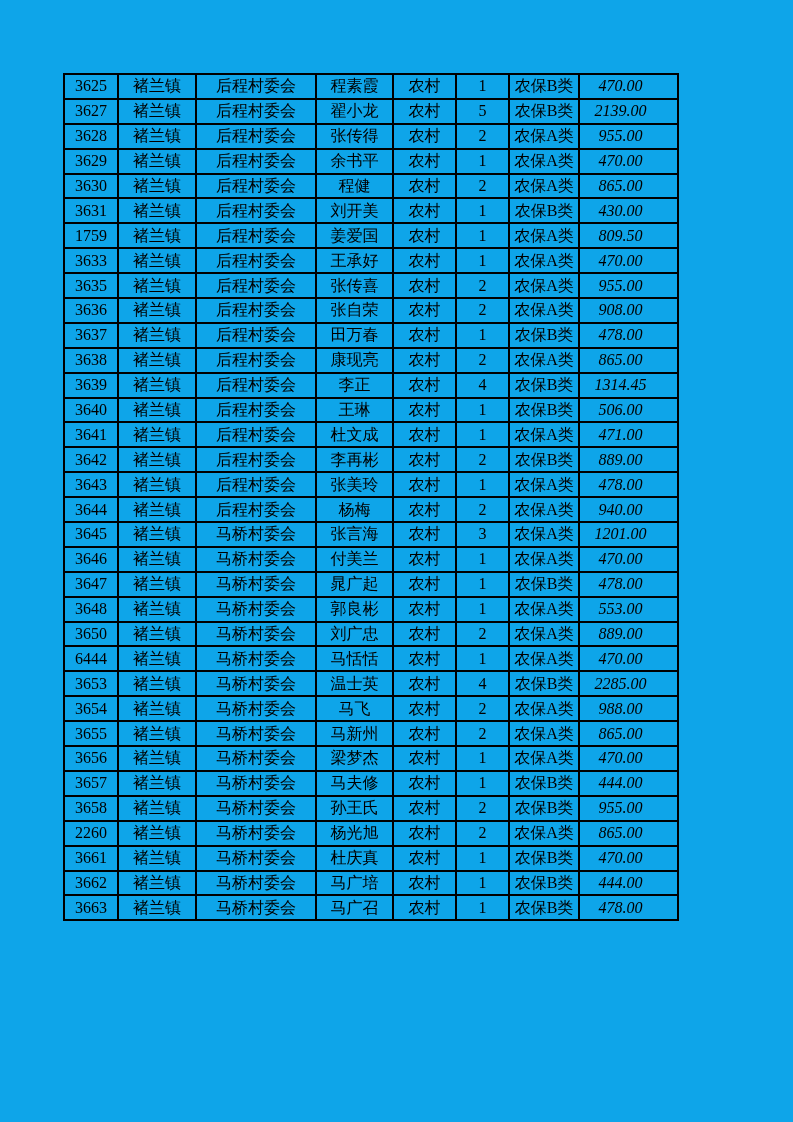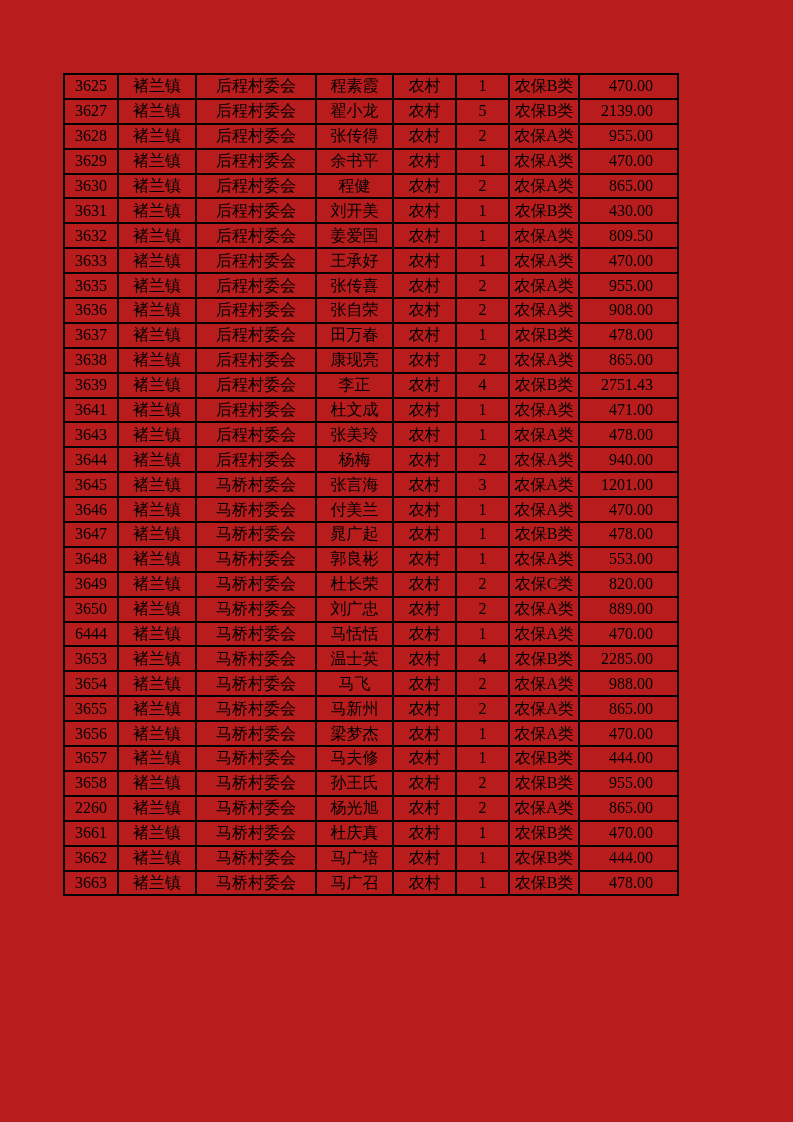--- a/index.html
+++ b/index.html
@@ -10,21 +10,21 @@
     width: 793px;
     height: 1122px;
     background: #ffffff;
     position: relative;
     font-family: "Liberation Serif", "DejaVu Serif", serif;
     color: #000000;
   }
   .page {
     position: absolute;
     inset: 0;
-    background: #b91c1c;
+    background: #0ea5e9;
   }
   table.data-table {
     position: absolute;
     left: 63px;
     top: 73px;
     width: 614px;
     table-layout: fixed;
     border-collapse: separate;
     border-spacing: 0;
     border: 1px solid #000000;
@@ -35,22 +35,23 @@
     padding: 0;
     text-align: center;
     vertical-align: middle;
     font-size: 16px;
     line-height: 22px;
     white-space: nowrap;
     overflow: hidden;
     color: #000000;
   }
   table.data-table td.amount {
-    text-align: right;
-    padding-right: 24px;
+    text-align: center;
+    padding-right: 16px;
+    font-style: italic;
   }
 </style>
 </head>
 <body>
 
 <div class="page">
   <table class="data-table">
     <colgroup>
       <col style="width:54px">
       <col style="width:78px">
@@ -123,21 +124,21 @@
     <td>褚兰镇</td>
     <td>后程村委会</td>
     <td>刘开美</td>
     <td>农村</td>
     <td>1</td>
     <td>农保B类</td>
     <td class="amount">430.00</td>
   </tr>
 
   <tr>
-    <td>3632</td>
+    <td>1759</td>
     <td>褚兰镇</td>
     <td>后程村委会</td>
     <td>姜爱国</td>
     <td>农村</td>
     <td>1</td>
     <td>农保A类</td>
     <td class="amount">809.50</td>
   </tr>
 
   <tr>
@@ -197,35 +198,55 @@
   </tr>
 
   <tr>
     <td>3639</td>
     <td>褚兰镇</td>
     <td>后程村委会</td>
     <td>李正</td>
     <td>农村</td>
     <td>4</td>
     <td>农保B类</td>
-    <td class="amount">2751.43</td>
-  </tr>
-
+    <td class="amount">1314.45</td>
+  </tr>
+
+  <tr>
+    <td>3640</td>
+    <td>褚兰镇</td>
+    <td>后程村委会</td>
+    <td>王琳</td>
+    <td>农村</td>
+    <td>1</td>
+    <td>农保B类</td>
+    <td class="amount">506.00</td>
+  </tr>
 
   <tr>
     <td>3641</td>
     <td>褚兰镇</td>
     <td>后程村委会</td>
     <td>杜文成</td>
     <td>农村</td>
     <td>1</td>
     <td>农保A类</td>
     <td class="amount">471.00</td>
   </tr>
 
+  <tr>
+    <td>3642</td>
+    <td>褚兰镇</td>
+    <td>后程村委会</td>
+    <td>李再彬</td>
+    <td>农村</td>
+    <td>2</td>
+    <td>农保B类</td>
+    <td class="amount">889.00</td>
+  </tr>
 
   <tr>
     <td>3643</td>
     <td>褚兰镇</td>
     <td>后程村委会</td>
     <td>张美玲</td>
     <td>农村</td>
     <td>1</td>
     <td>农保A类</td>
     <td class="amount">478.00</td>
@@ -279,30 +300,20 @@
     <td>3648</td>
     <td>褚兰镇</td>
     <td>马桥村委会</td>
     <td>郭良彬</td>
     <td>农村</td>
     <td>1</td>
     <td>农保A类</td>
     <td class="amount">553.00</td>
   </tr>
 
-  <tr>
-    <td>3649</td>
-    <td>褚兰镇</td>
-    <td>马桥村委会</td>
-    <td>杜长荣</td>
-    <td>农村</td>
-    <td>2</td>
-    <td>农保C类</td>
-    <td class="amount">820.00</td>
-  </tr>
 
   <tr>
     <td>3650</td>
     <td>褚兰镇</td>
     <td>马桥村委会</td>
     <td>刘广忠</td>
     <td>农村</td>
     <td>2</td>
     <td>农保A类</td>
     <td class="amount">889.00</td>

